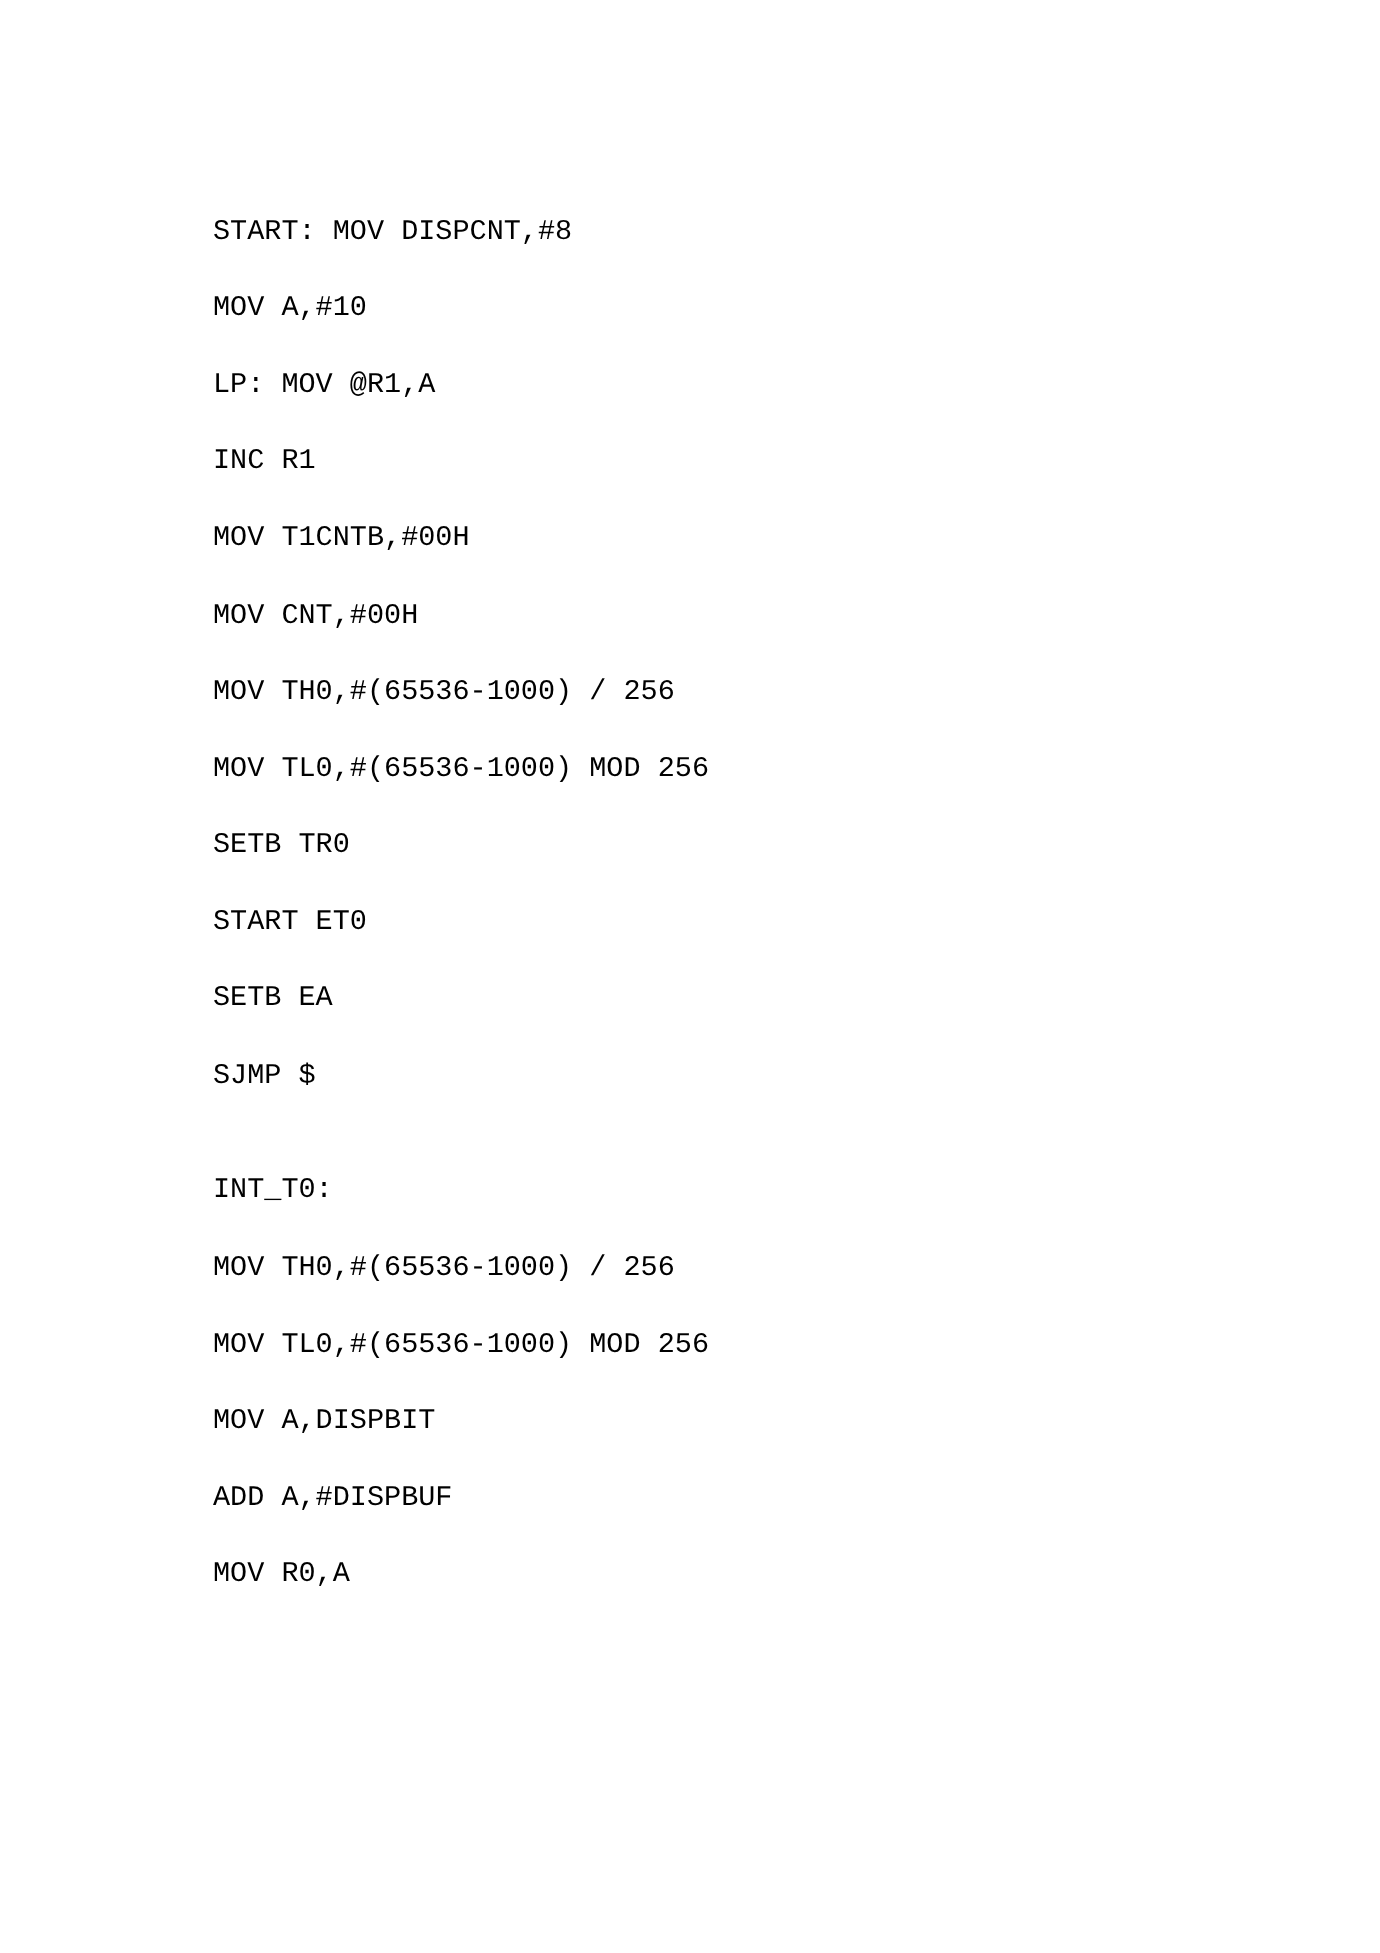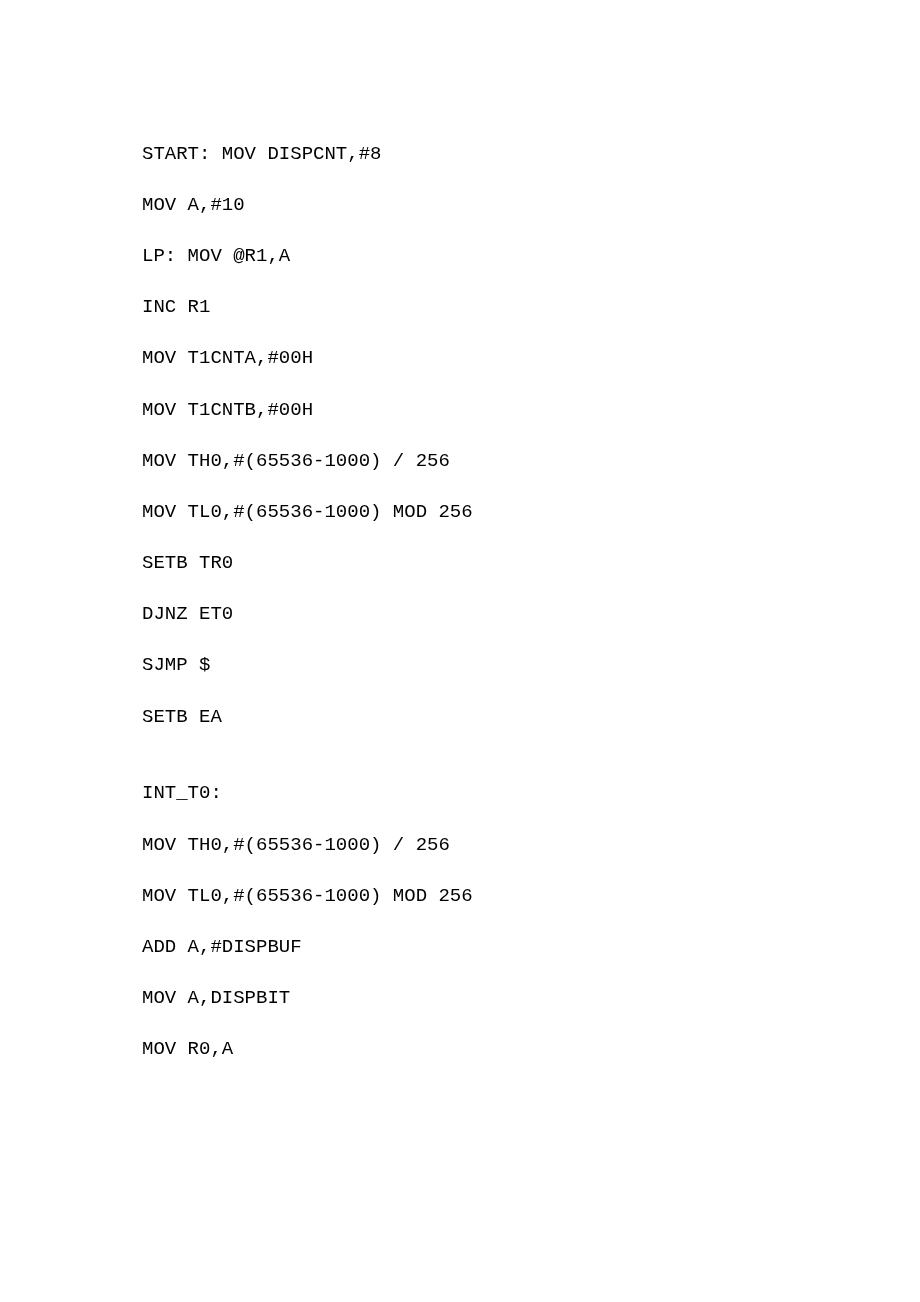--- a/index.html
+++ b/index.html
@@ -21,34 +21,34 @@
   }
 </style>
 </head>
 <body>
 
 <div class="page">
 <span class="line">START: MOV DISPCNT,#8</span>
 <span class="line">MOV A,#10</span>
 <span class="line">LP: MOV @R1,A</span>
 <span class="line">INC R1</span>
-<span class="line">MOV T1CNTA,#00H</span>
 <span class="line">MOV T1CNTB,#00H</span>
+<span class="line">MOV CNT,#00H</span>
 <span class="line">MOV TH0,#(65536-1000) / 256</span>
 <span class="line">MOV TL0,#(65536-1000) MOD 256</span>
 <span class="line">SETB TR0</span>
-<span class="line">DJNZ ET0</span>
+<span class="line">START ET0</span>
+<span class="line">SETB EA</span>
 <span class="line">SJMP $</span>
-<span class="line">SETB EA</span>
 <span class="line"></span>
 <span class="line">INT_T0:</span>
 <span class="line">MOV TH0,#(65536-1000) / 256</span>
 <span class="line">MOV TL0,#(65536-1000) MOD 256</span>
+<span class="line">MOV A,DISPBIT</span>
 <span class="line">ADD A,#DISPBUF</span>
-<span class="line">MOV A,DISPBIT</span>
 <span class="line">MOV R0,A</span>
 
 
 
 
 
 
 
 
 

